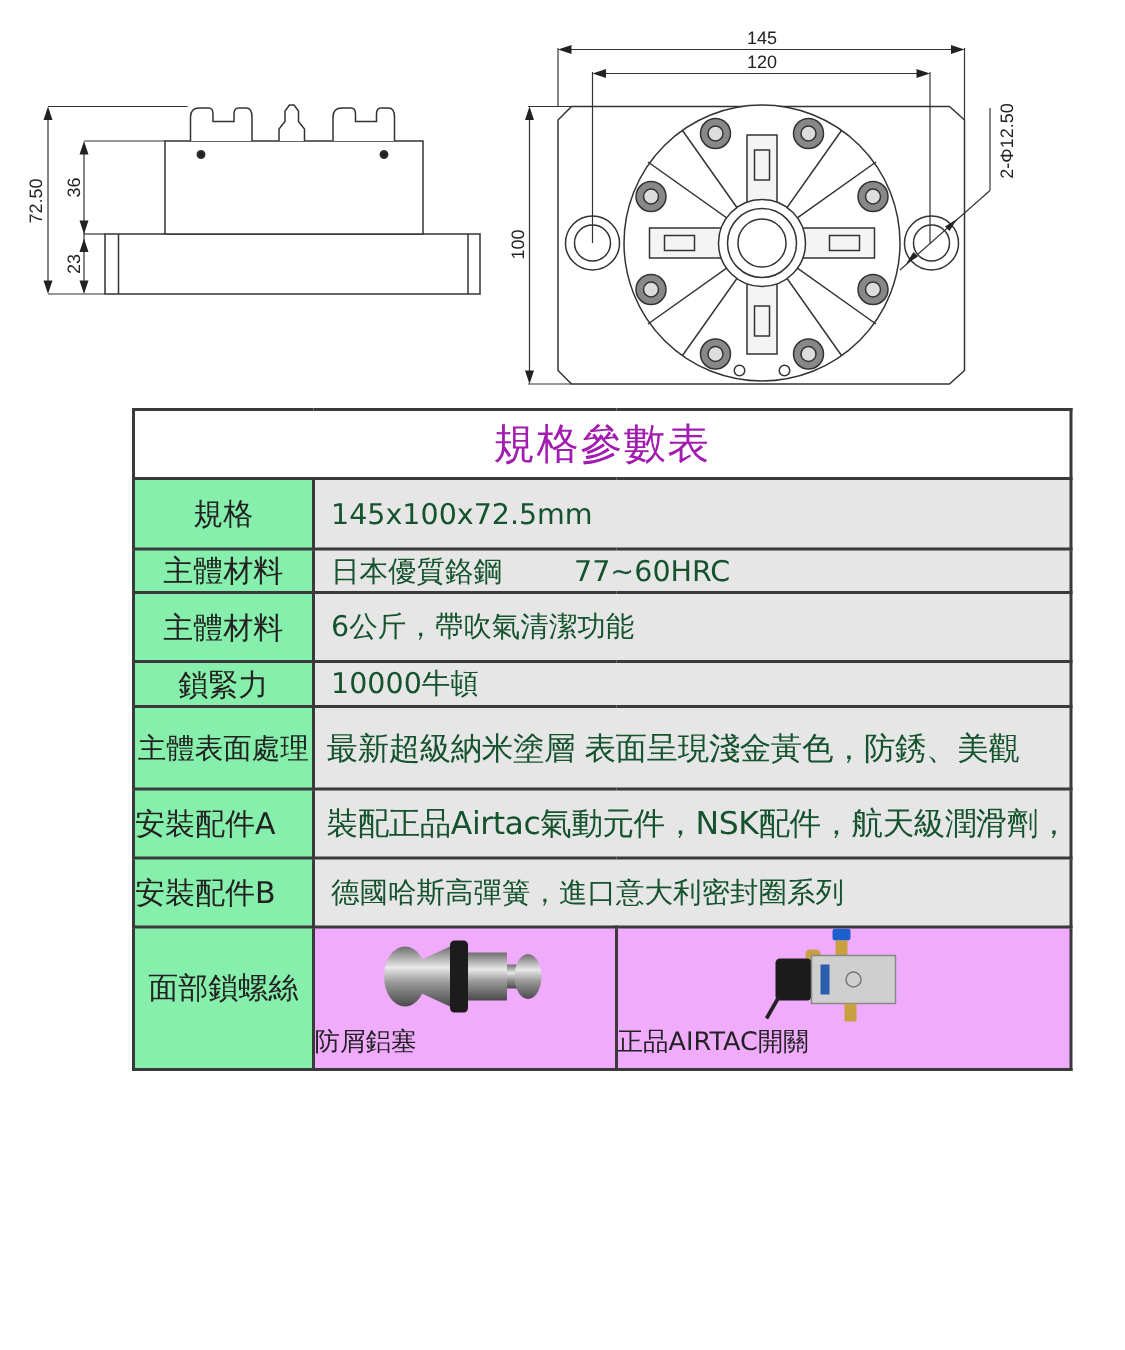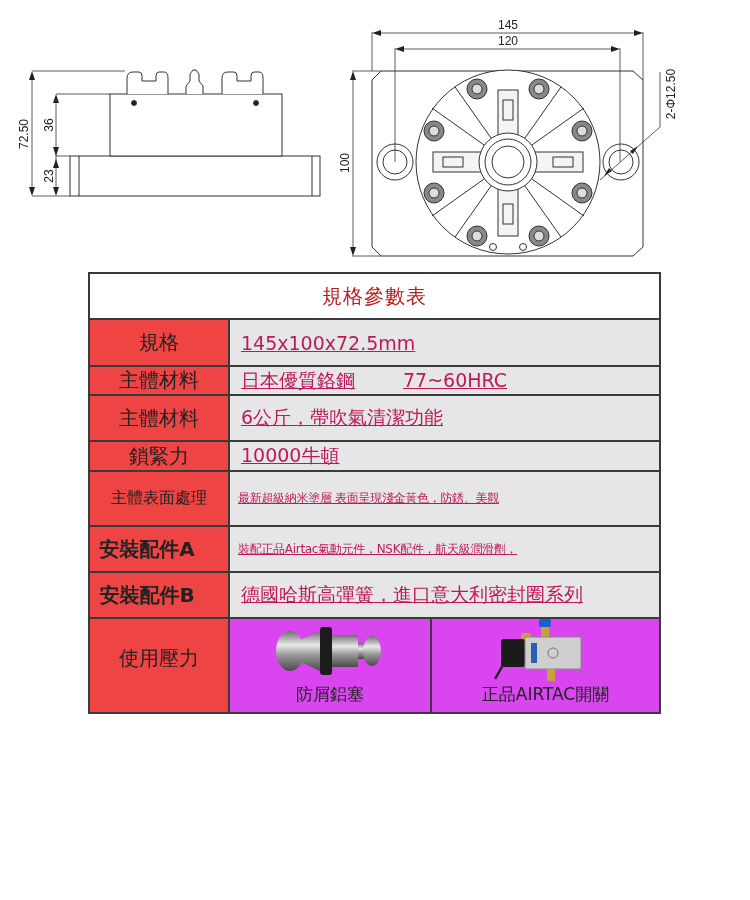--- a/index.html
+++ b/index.html
@@ -2,27 +2,27 @@
 <html><head>
 <meta charset="utf-8">
 <style>
   html, body { margin:0; padding:0; background:#ffffff; }
   body { width:750px; height:900px; position:relative; overflow:hidden;
          font-family:"DejaVu Sans","Liberation Sans",sans-serif; color:#222; }
   .drawing { position:absolute; left:0; top:0; width:750px; height:265px; }
   .spec-table { position:absolute; left:88px; top:272px; width:573px;
                 border:2px solid #3a3a3a; box-sizing:border-box; border-collapse:collapse; }
   .spec-table td { border:2px solid #3a3a3a; padding:0; box-sizing:border-box; }
-  .hdr { background:#ffffff; height:46px; text-align:center; font-size:20px; color:#b91c1c; letter-spacing:1px; }
-  .lbl { background:#ef4444; width:140px; text-align:center; font-size:20px; color:#222; white-space:nowrap; }
-  .lbl.right { text-align:center; padding-right:24px;font-weight:bold; }
-  .val { background:#e6e6e6; font-size:19px; color:#be185d; padding-left:11px !important; white-space:nowrap;text-decoration:underline; }
-  .val.small { font-size:12px; padding-left:8px !important; letter-spacing:-0.3px; }
+  .hdr { background:#ffffff; height:46px; text-align:center; font-size:28px; color:#a21caf; letter-spacing:1px; }
+  .lbl { background:#86efac; width:140px; text-align:center; font-size:20px; color:#222; white-space:nowrap; }
+  .lbl.right { text-align:center; padding-right:24px; }
+  .val { background:#e6e6e6; font-size:19px; color:#14532d; padding-left:11px !important; white-space:nowrap; }
+  .val.small { font-size:21px; padding-left:8px !important; letter-spacing:-0.3px; }
   .sp { display:inline-block; width:48px; }
-  .acc { background:#d946ef; text-align:center; vertical-align:bottom; font-size:17px; color:#222; }
+  .acc { background:#f0abfc; vertical-align:bottom; font-size:17px; color:#222; }
   .acc .pic { height:64px; display:flex; align-items:center; justify-content:center; }
   .acc .cap { padding-bottom:6px; }
 </style>
 </head>
 <body>
 
 <svg class="drawing" viewBox="0 0 750 265" xmlns="http://www.w3.org/2000/svg">
   <g stroke="#333" fill="none" stroke-width="1">
 
     <rect x="70" y="156" width="250" height="40" fill="#fff"></rect>
@@ -136,33 +136,33 @@
   </tr>
   <tr style="height:46px">
     <td class="lbl">主體材料</td>
     <td class="val" colspan="2">6公斤，帶吹氣清潔功能</td>
   </tr>
   <tr style="height:30px">
     <td class="lbl">鎖緊力</td>
     <td class="val" colspan="2">10000牛頓</td>
   </tr>
   <tr style="height:55px">
-    <td class="lbl" style="font-size:16px">主體表面處理</td>
+    <td class="lbl" style="font-size:19px">主體表面處理</td>
     <td class="val small" colspan="2">最新超級納米塗層 表面呈現淺金黃色，防銹、美觀</td>
   </tr>
   <tr style="height:46px">
     <td class="lbl right">安裝配件A</td>
     <td class="val small" colspan="2">裝配正品Airtac氣動元件，NSK配件，航天級潤滑劑，</td>
   </tr>
   <tr style="height:46px">
     <td class="lbl right">安裝配件B</td>
     <td class="val" colspan="2">德國哈斯高彈簧，進口意大利密封圈系列</td>
   </tr>
   <tr style="height:93px">
-    <td class="lbl" style="vertical-align:top;padding-top:26px">使用壓力</td>
+    <td class="lbl" style="vertical-align:top;padding-top:26px">面部鎖螺絲</td>
     <td class="acc" style="width:202px">
       <div class="pic">
         <svg width="120" height="60" viewBox="0 0 120 60">
           <defs>
                 <linearGradient id="steel" x1="0" y1="0" x2="0" y2="1">
             <stop offset="0" stop-color="#6e6e6e"></stop>
                   <stop offset="0.35" stop-color="#e8e8e8"></stop>
             <stop offset="0.6" stop-color="#9a9a9a"></stop>
                   <stop offset="1" stop-color="#4a4a4a"></stop>
                 </linearGradient>

